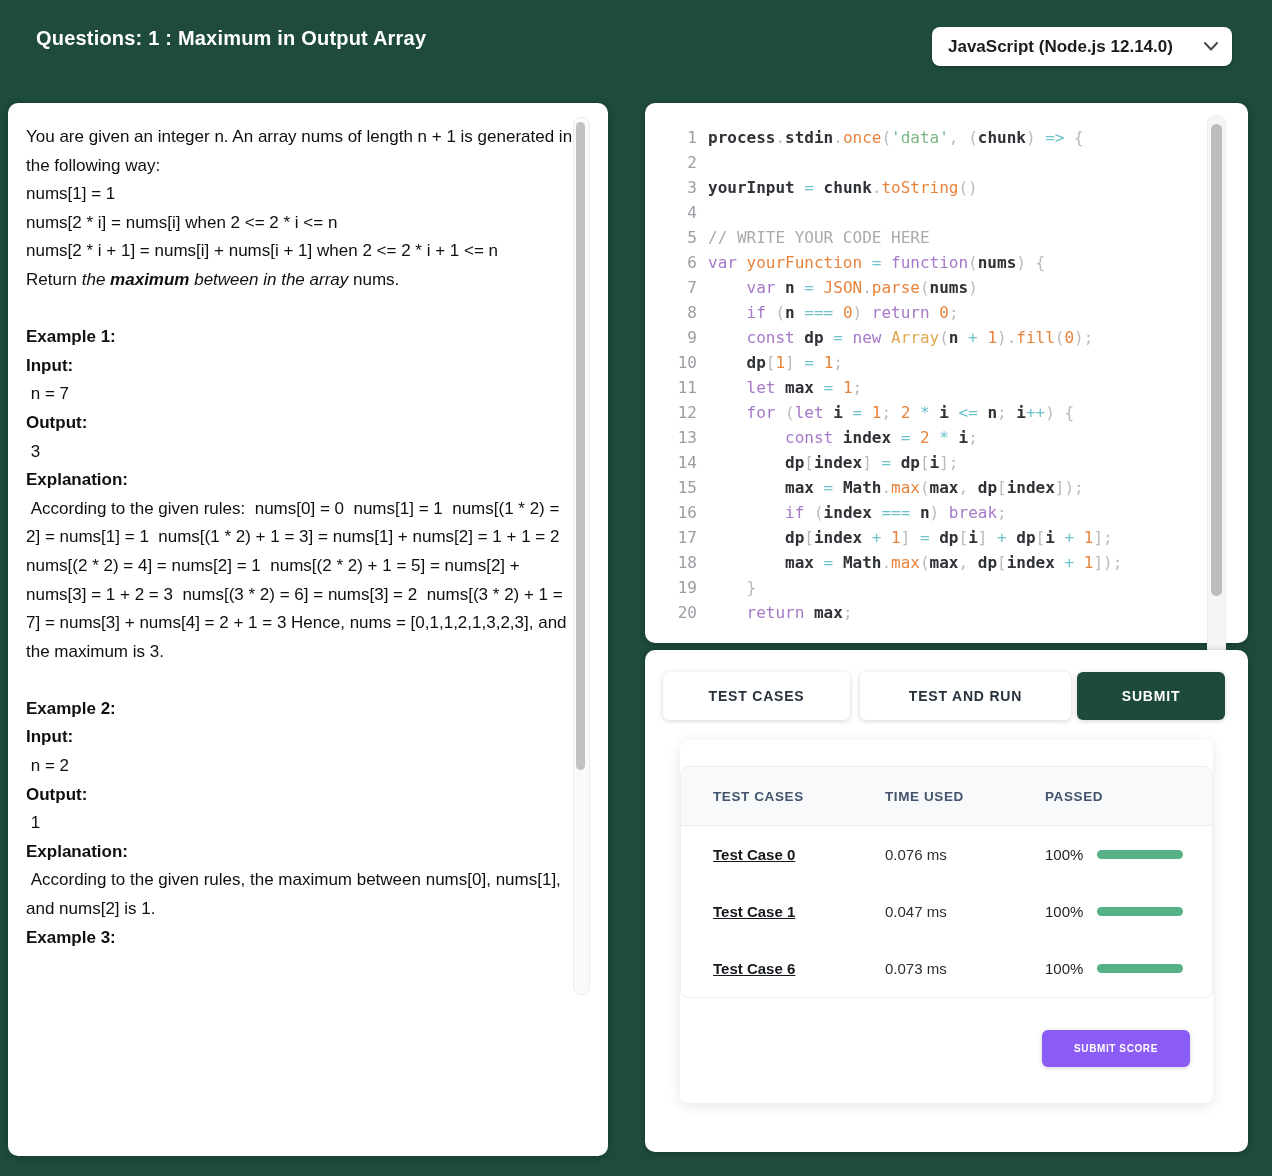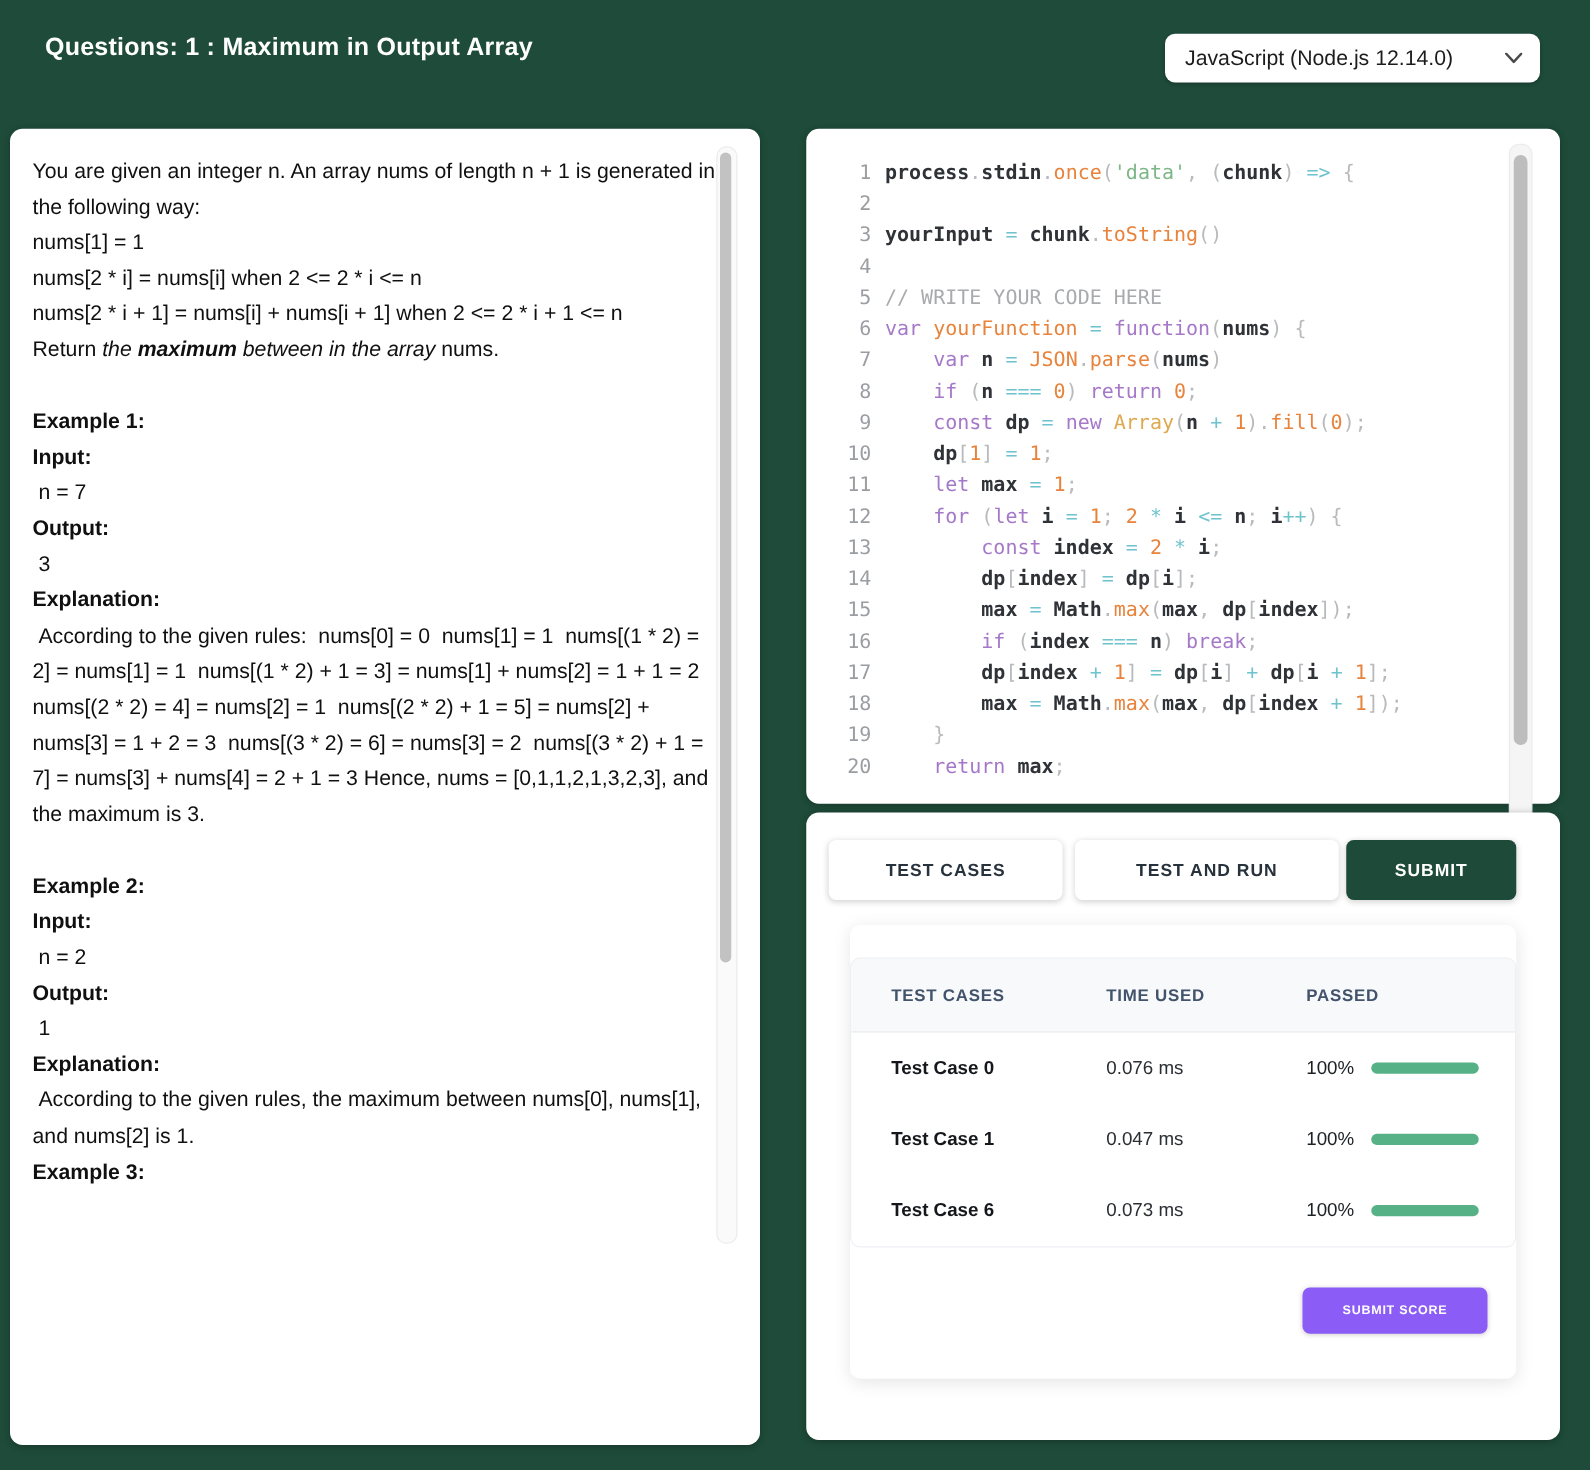--- a/index.html
+++ b/index.html
@@ -6,21 +6,21 @@
   body{
     width:1272px;height:1176px;position:relative;overflow:hidden;
     background:#1e4b3a;
     font-family:"Liberation Sans",sans-serif;
   }
   
   .page-title{position:absolute;left:36px;top:27px;color:#ffffff;font-size:20px;font-weight:700;letter-spacing:.2px;}
   .lang-select{
     position:absolute;left:932px;top:27px;width:300px;height:39px;box-sizing:border-box;
     background:#ffffff;border-radius:8px;display:flex;align-items:center;justify-content:space-between;
-    padding:0 14px 0 16px;cursor:pointer;box-shadow:0 1px 3px rgba(0,0,0,.25);
+    padding:0 14px 0 16px;cursor:pointer;box-shadow:0 1px 3px rgba(0,0,0,.25);font-weight:bold;
   }
   .lang-select .val{font-size:17px;color:#1c1c1c;}
   .chev{width:14px;height:9px;display:block;}
   
   .panel{position:absolute;background:#ffffff;border-radius:10px;box-shadow:0 1px 6px rgba(0,0,0,.25);}
   .panel-left{left:8px;top:103px;width:600px;height:1053px;}
   .panel-editor{left:645px;top:103px;width:603px;height:540px;}
   .panel-actions{left:645px;top:650px;width:603px;height:502px;}
   
   .desc{
@@ -57,35 +57,35 @@
   .tk-cm{color:#a8aaad;}
   
   .tabs{position:absolute;left:18px;top:22px;display:flex;}
   .tab{
     height:48px;border:none;border-radius:6px;background:#ffffff;color:#27323c;
     font-family:"Liberation Sans",sans-serif;font-size:14px;font-weight:700;letter-spacing:.8px;
     box-shadow:0 1px 5px rgba(0,0,0,.18);cursor:pointer;
   }
   .tab.t1{width:187px;margin-right:10px;}
   .tab.t2{width:211px;margin-right:6px;}
-  .tab.t3{width:136px;background:#1d4a39;color:#ffffff;}
+  .tab.t3{width:148px;background:#1d4a39;color:#ffffff;}
   
   .results-card{
     position:absolute;left:35px;top:90px;width:533px;height:363px;background:#ffffff;
     border-radius:8px;box-shadow:0 3px 14px rgba(0,0,0,.10);
   }
   .results-table{
     position:absolute;left:0;right:0;top:26px;border:1px solid #edf0f3;border-radius:8px;
     overflow:hidden;background:#ffffff;box-sizing:border-box;
   }
   .thead{height:58px;background:#f7f9fb;border-bottom:1px solid #e9edf0;display:flex;align-items:center;
     color:#42536b;font-size:13.5px;font-weight:700;letter-spacing:.6px;}
   .trow{height:57px;display:flex;align-items:center;font-size:15px;color:#1c2126;}
   .c-name{width:172px;padding-left:32px;box-sizing:content-box;flex:none;}
-  .trow .c-name{font-weight:700;color:#14181c;}
+  .trow .c-name{font-weight:700;color:#14181c;text-decoration:underline;}
   .c-time{width:160px;flex:none;color:#2b2f33;}
   .thead .c-time{color:#42536b;}
   .c-pass{display:flex;align-items:center;}
   .pass-pct{margin-right:14px;}
   .bar{width:86px;height:9px;border-radius:5px;background:#56b286;}
   .submit-score{
     position:absolute;right:23px;top:290px;width:148px;height:37px;border:none;border-radius:6px;
     background:#8b5cf6;color:#ffffff;font-family:"Liberation Sans",sans-serif;
     font-size:10px;font-weight:700;letter-spacing:.6px;cursor:pointer;box-shadow:0 1px 4px rgba(0,0,0,.18);
   }

